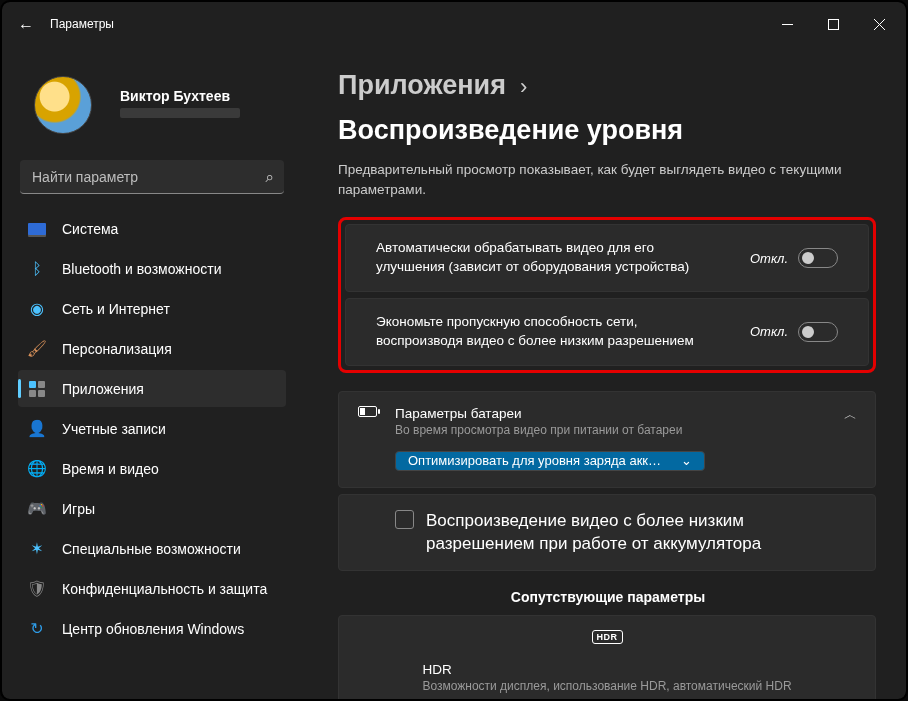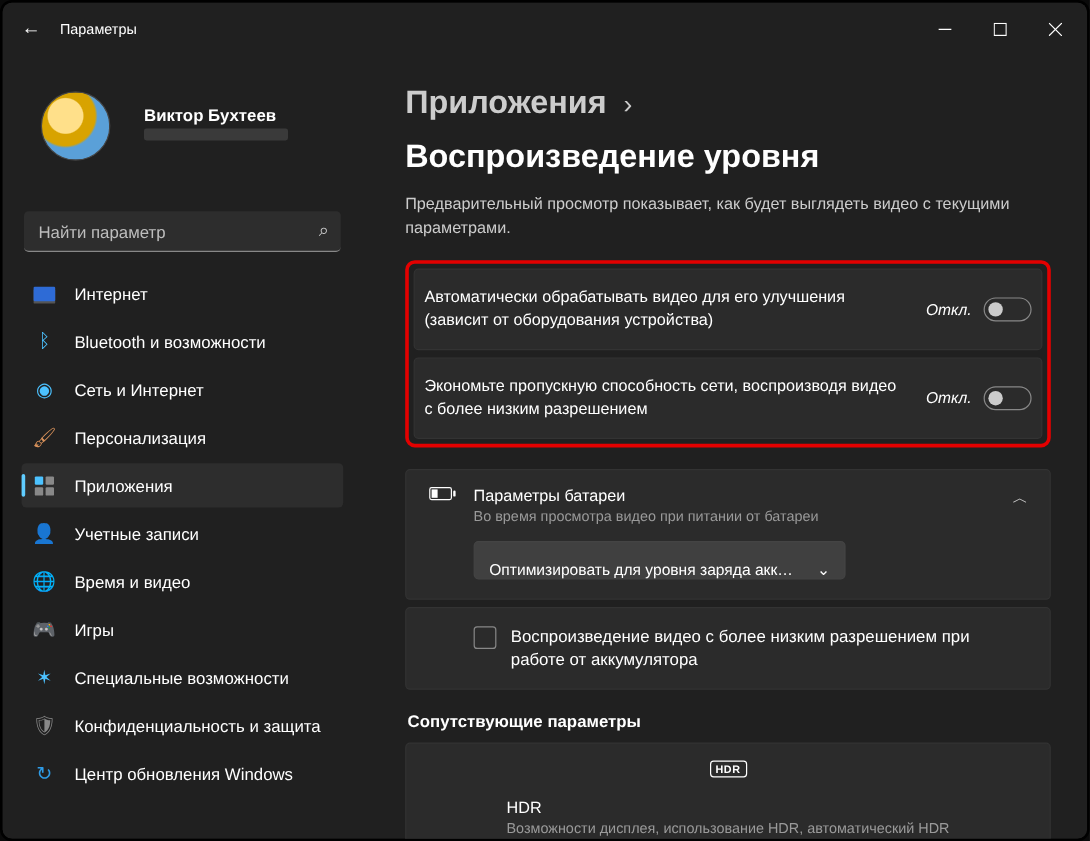--- a/index.html
+++ b/index.html
@@ -10,56 +10,56 @@
   .title { font-size: 12px; color: #fff; margin-left: 4px; }
   .win-controls { margin-left: auto; display: flex; }
   .win-btn { width: 46px; height: 32px; display: flex; align-items: center; justify-content: center; color: #fff; }
   .win-btn svg { stroke: #fff; }
   .layout { display: flex; height: calc(100% - 44px); }
   .sidebar { width: 300px; padding: 0 12px 12px 12px; display:flex; flex-direction:column; gap:2px;}
   .user-row { display: flex; align-items: center; gap: 28px; padding: 30px 8px 24px 20px; }
   .avatar { width: 58px; height: 58px; border-radius: 50%; background:radial-gradient(circle at 35% 35%, #ffe08a 0 28%, #d8a300 30% 48%, #5aa0d8 52% 100%); flex-shrink:0; border:1px solid #444;}
   .user-name { font-size: 14px; font-weight: 600; }
   .user-email { font-size: 12px; color: #3a3a3a; background:#3a3a3a; border-radius:2px; display:inline-block; width:120px; height:10px; margin-top:3px;}
-  .search { position: relative; margin: 16px 6px 14px 6px; }
+  .search { position: relative; margin: 0 6px 14px 6px; }
   .search input { width: 100%; height: 34px; background: #2d2d2d; border: none; border-bottom: 1px solid #888; border-radius: 4px; padding: 0 36px 0 12px; color: #fff; font-size: 14px; outline:none;}
   .search input::placeholder { color: #bdbdbd; }
   .search-icon { position: absolute; right: 10px; top: 8px; color: #ccc; font-size:15px;}
   .nav { display: flex; flex-direction: column; gap: 3px; padding: 0 4px;}
   .nav-item { display: flex; align-items: center; gap: 16px; height: 37px; padding: 0 10px; border-radius: 4px; font-size: 14px; color: #fff; cursor:pointer; position:relative;}
   .nav-item.active { background: #2d2d2d; }
   .nav-item.active::before { content:""; position:absolute; left:0; top:9px; bottom:9px; width:3px; background:#60cdff; border-radius:2px;}
   .nav-icon { width: 18px; height: 18px; display:flex; align-items:center; justify-content:center; font-size:16px;}
   .main { flex: 1; padding: 24px 30px 10px 36px; overflow-y:auto;}
   .breadcrumb { display:flex; align-items:baseline; gap:14px; margin-bottom:14px; flex-wrap:wrap;}
   .crumb1 { font-size: 27px; font-weight:600; color:#ccc;}
   .crumb-sep { font-size:22px; color:#ccc;}
   .crumb2 { font-size: 27px; font-weight:600; color:#fff;}
   .desc { font-size: 13.5px; color:#ccc; line-height:1.45; margin-bottom:18px;}
   .highlight { border: 3px solid #e40000; border-radius: 8px; padding: 4px; margin-bottom:18px;}
-  .card { background:#2b2b2b; border:1px solid #333; border-radius:4px; padding:14px 8px; display:flex; align-items:center; gap:14px;}
+  .card { background:#2b2b2b; border:1px solid #333; border-radius:4px; padding:14px 30px; display:flex; align-items:center; gap:14px;}
   .highlight .card + .card { margin-top:6px;}
   .opt-label { flex:1; font-size:13.5px; line-height:1.4; color:#fff; padding-right:10px;}
   .toggle-group { display:flex; align-items:center; gap:10px;}
   .toggle-text { font-size:13px; color:#fff;font-style:italic;}
   .toggle { width:40px; height:20px; border-radius:10px; border:1px solid #888; background:#2b2b2b; position:relative; cursor:pointer;}
   .toggle::after { content:""; position:absolute; left:3px; top:3px; width:12px; height:12px; border-radius:50%; background:#ccc;}
   .expander { background:#2b2b2b; border:1px solid #333; border-radius:4px; margin-bottom:6px;}
   .exp-head { display:flex; gap:18px; padding:14px 18px;}
   .exp-icon { width:20px; display:flex; justify-content:center; font-size:18px; color:#fff;}
   .exp-titles { flex:1;}
   .exp-title { font-size:13.5px;}
   .exp-sub { font-size:12px; color:#9a9a9a; margin-top:2px;}
   .chev { color:#ccc; font-size:13px;}
   .exp-body { padding: 0 18px 16px 56px;}
-  .select { background:#404040; border:1px solid #444; border-radius:4px; height:32px; display:flex; align-items:flex-end; justify-content:space-between; padding:0 12px; width:310px; font-size:13px; cursor:pointer;}
+  .select { background:#0369a1; border:1px solid #444; border-radius:4px; height:20px; display:flex; align-items:center; justify-content:space-between; padding:0 12px; width:310px; font-size:13px; cursor:pointer;}
   .chk-row { display:flex; align-items:flex-start; gap:12px; background:#2b2b2b; border:1px solid #333; border-radius:4px; padding:14px 18px 14px 56px; margin-bottom:18px;}
   .chk { width:19px; height:19px; border:1px solid #888; border-radius:3px; flex-shrink:0; margin-top:1px; cursor:pointer;}
-  .chk-label { font-size:14px; line-height:1.4;}
-  .section-h { font-size:14px; font-weight:600; margin:10px 0 10px 2px;}
+  .chk-label { font-size:17px; line-height:1.4;}
+  .section-h { font-size:14px; font-weight:600; margin:10px 0 10px 2px;text-align:center;}
   .link-card { background:#2b2b2b; border:1px solid #333; border-radius:4px; display:flex; align-items:center; gap:18px; padding:14px 18px; cursor:pointer;flex-direction:column;}
   .hdr-badge { border:1.5px solid #fff; border-radius:3px; padding:1px 4px; font-size:9px; font-weight:700; letter-spacing:0.5px;}
   
   .ic-blue{color:#4cc2ff;} .ic-wifi{color:#4cc2ff;} .ic-brush{color:#d8915a;} .ic-green{color:#6ccb5f;} .ic-clock{color:#4cc2ff;} .ic-game{color:#b05fcb;} .ic-acc{color:#4cc2ff;} .ic-shield{color:#888;} .ic-upd{color:#2e9be6;}
   .ic-app { width:16px; height:16px; display:grid; grid-template-columns:1fr 1fr; grid-template-rows:1fr 1fr; gap:2px;}
   .ic-app span{background:#888; border-radius:1px;} .ic-app span:nth-child(1){background:#4cc2ff;}
   .ic-sys { width:18px; height:12px; background:#2e6bd6; border-radius:1px; box-shadow:0 2px 0 #555;}
   .battery-ic { width:19px; height:11px; border:1.5px solid #fff; border-radius:2px; position:relative;}
   .battery-ic::after{content:""; position:absolute; right:-4px; top:2px; width:2px; height:5px; background:#fff; border-radius:1px;}
   .battery-ic::before{content:""; position:absolute; left:1px; top:1px; width:5px; height:7px; background:#fff;}
@@ -102,21 +102,21 @@
       </div>
       <div class="search">
         <input type="text" placeholder="Найти параметр" style="">
         <span class="search-icon">⌕</span>
       </div>
       <nav class="nav">
         <div class="nav-item">
             <span class="nav-icon">
               <span class="ic-sys"></span>
             </span>
-            <span>Интернет</span>
+            <span>Система</span>
           </div>
         <div class="nav-item">
             <span class="nav-icon ic-blue">ᛒ</span>
             <span>Bluetooth и возможности</span>
           </div>
         <div class="nav-item">
             <span class="nav-icon ic-wifi">◉</span>
             <span>Сеть и Интернет</span>
           </div>
         <div class="nav-item">

